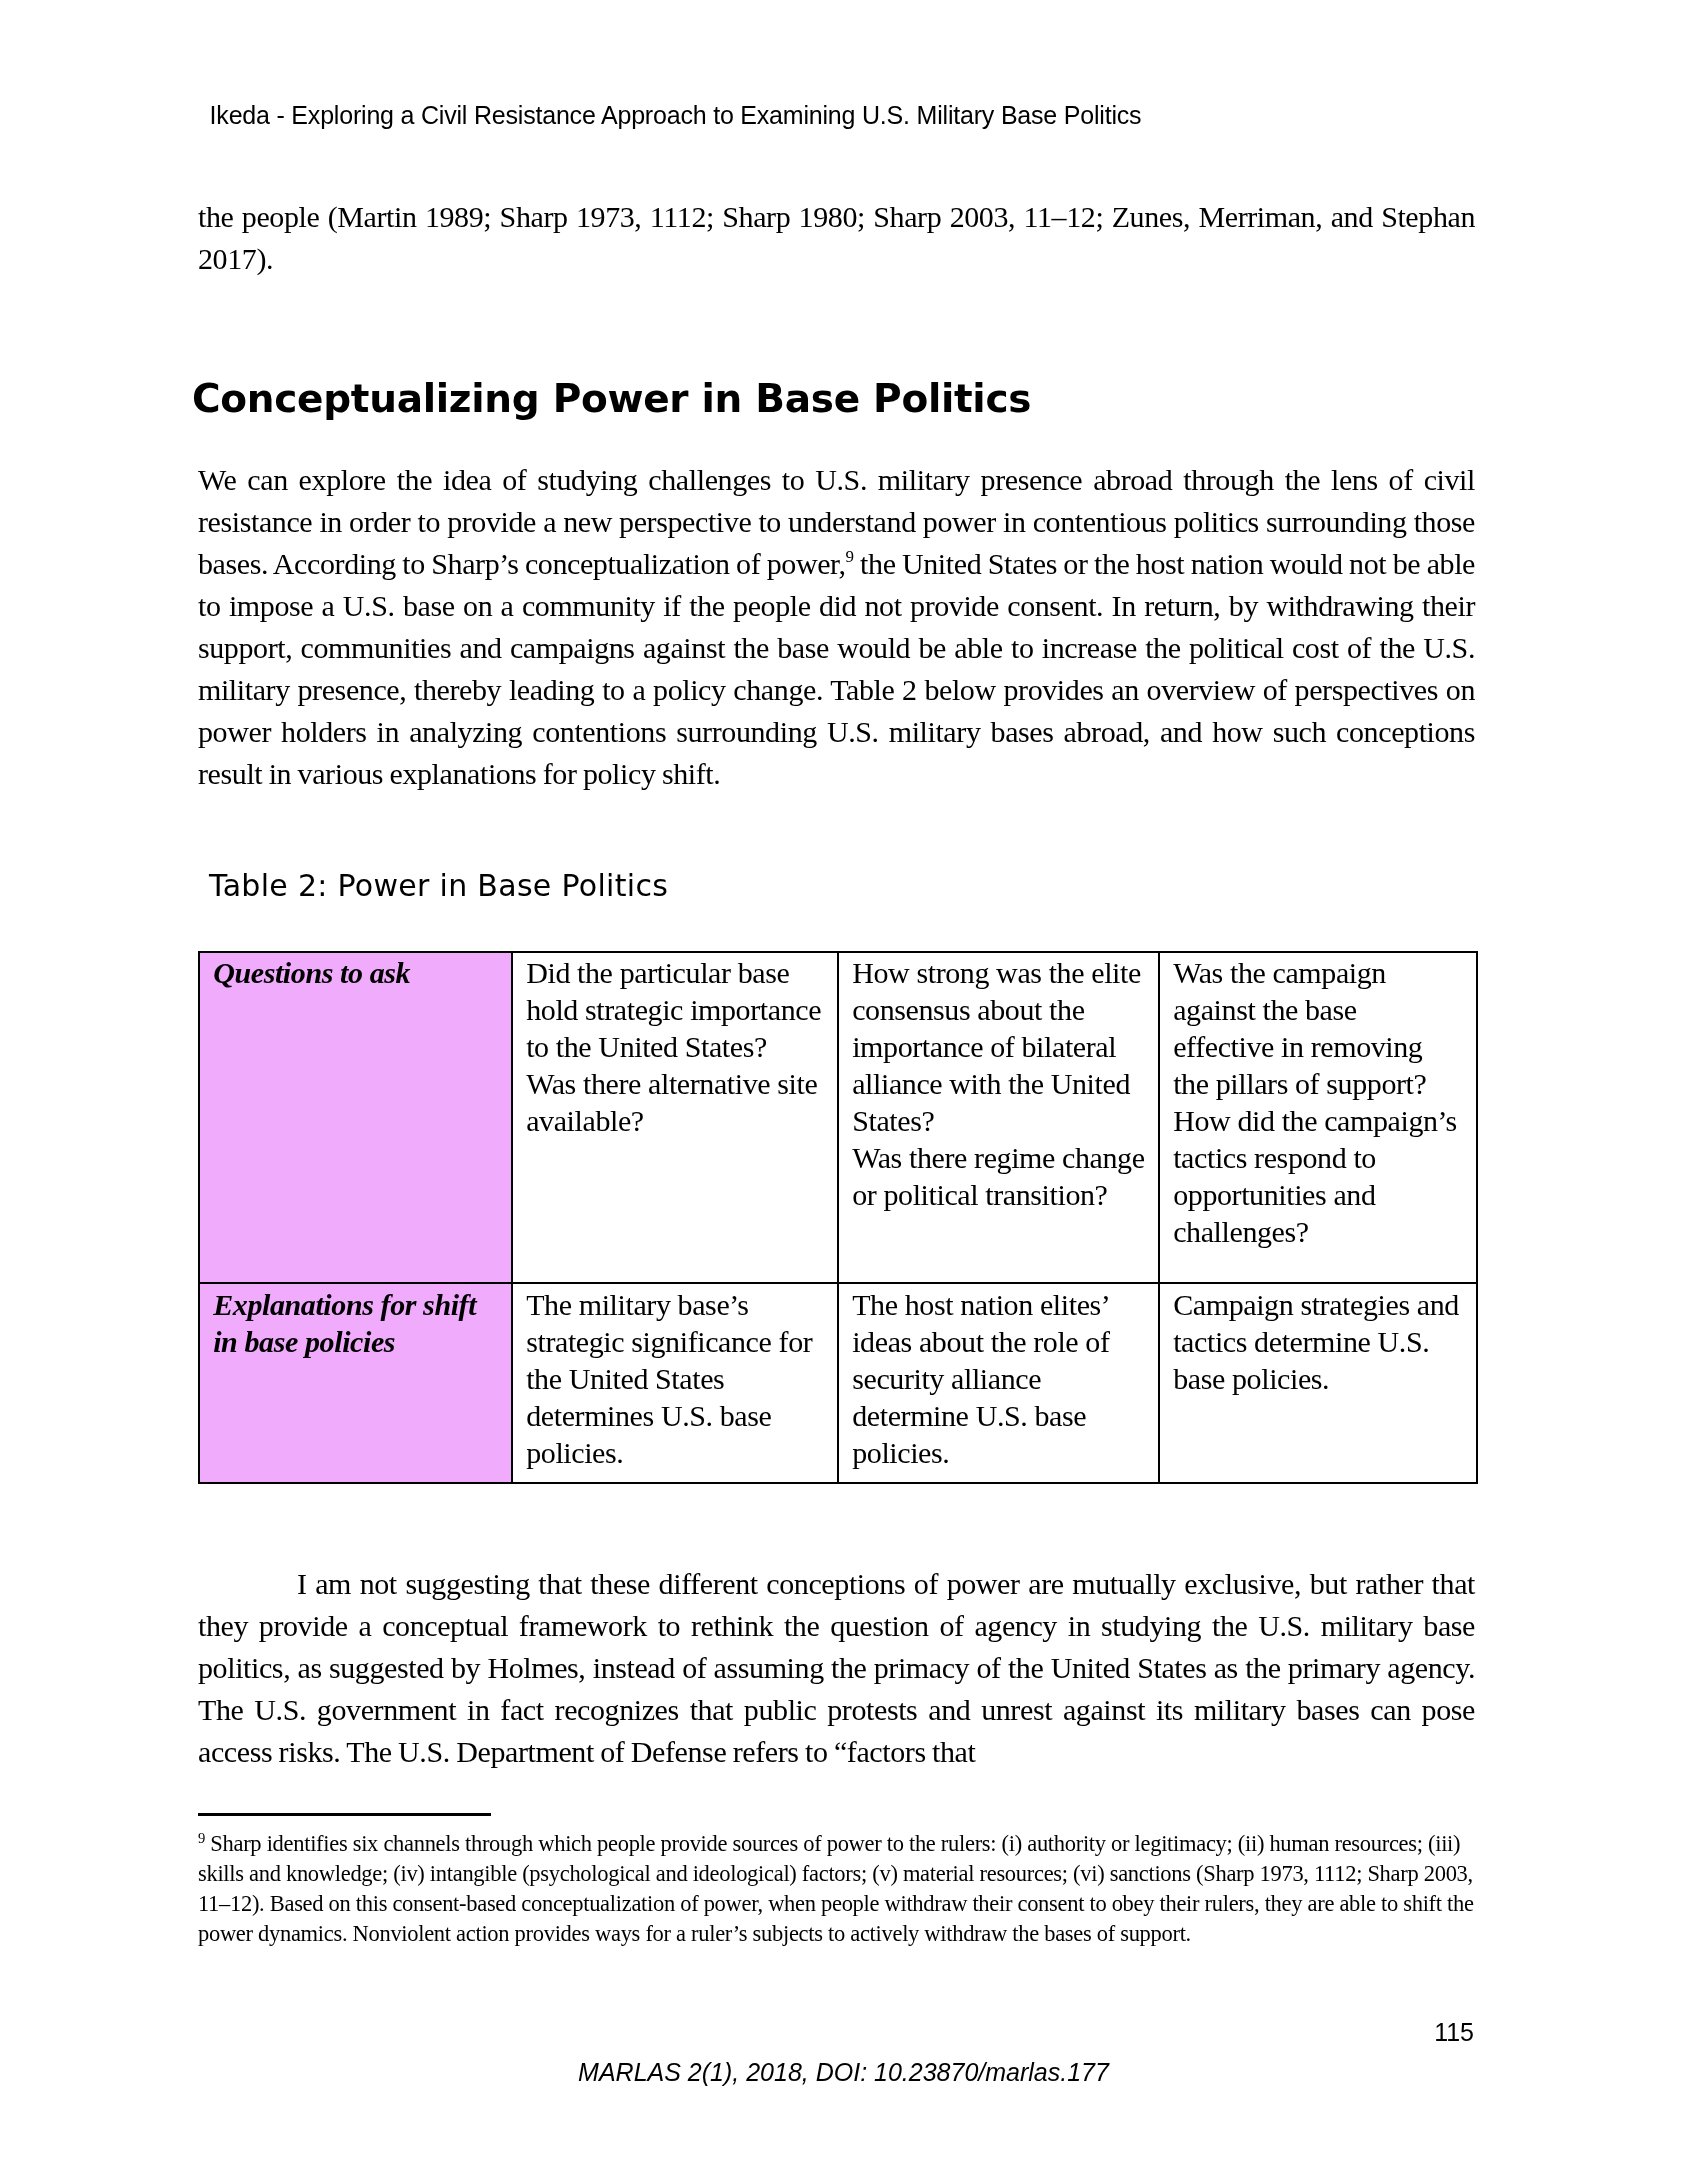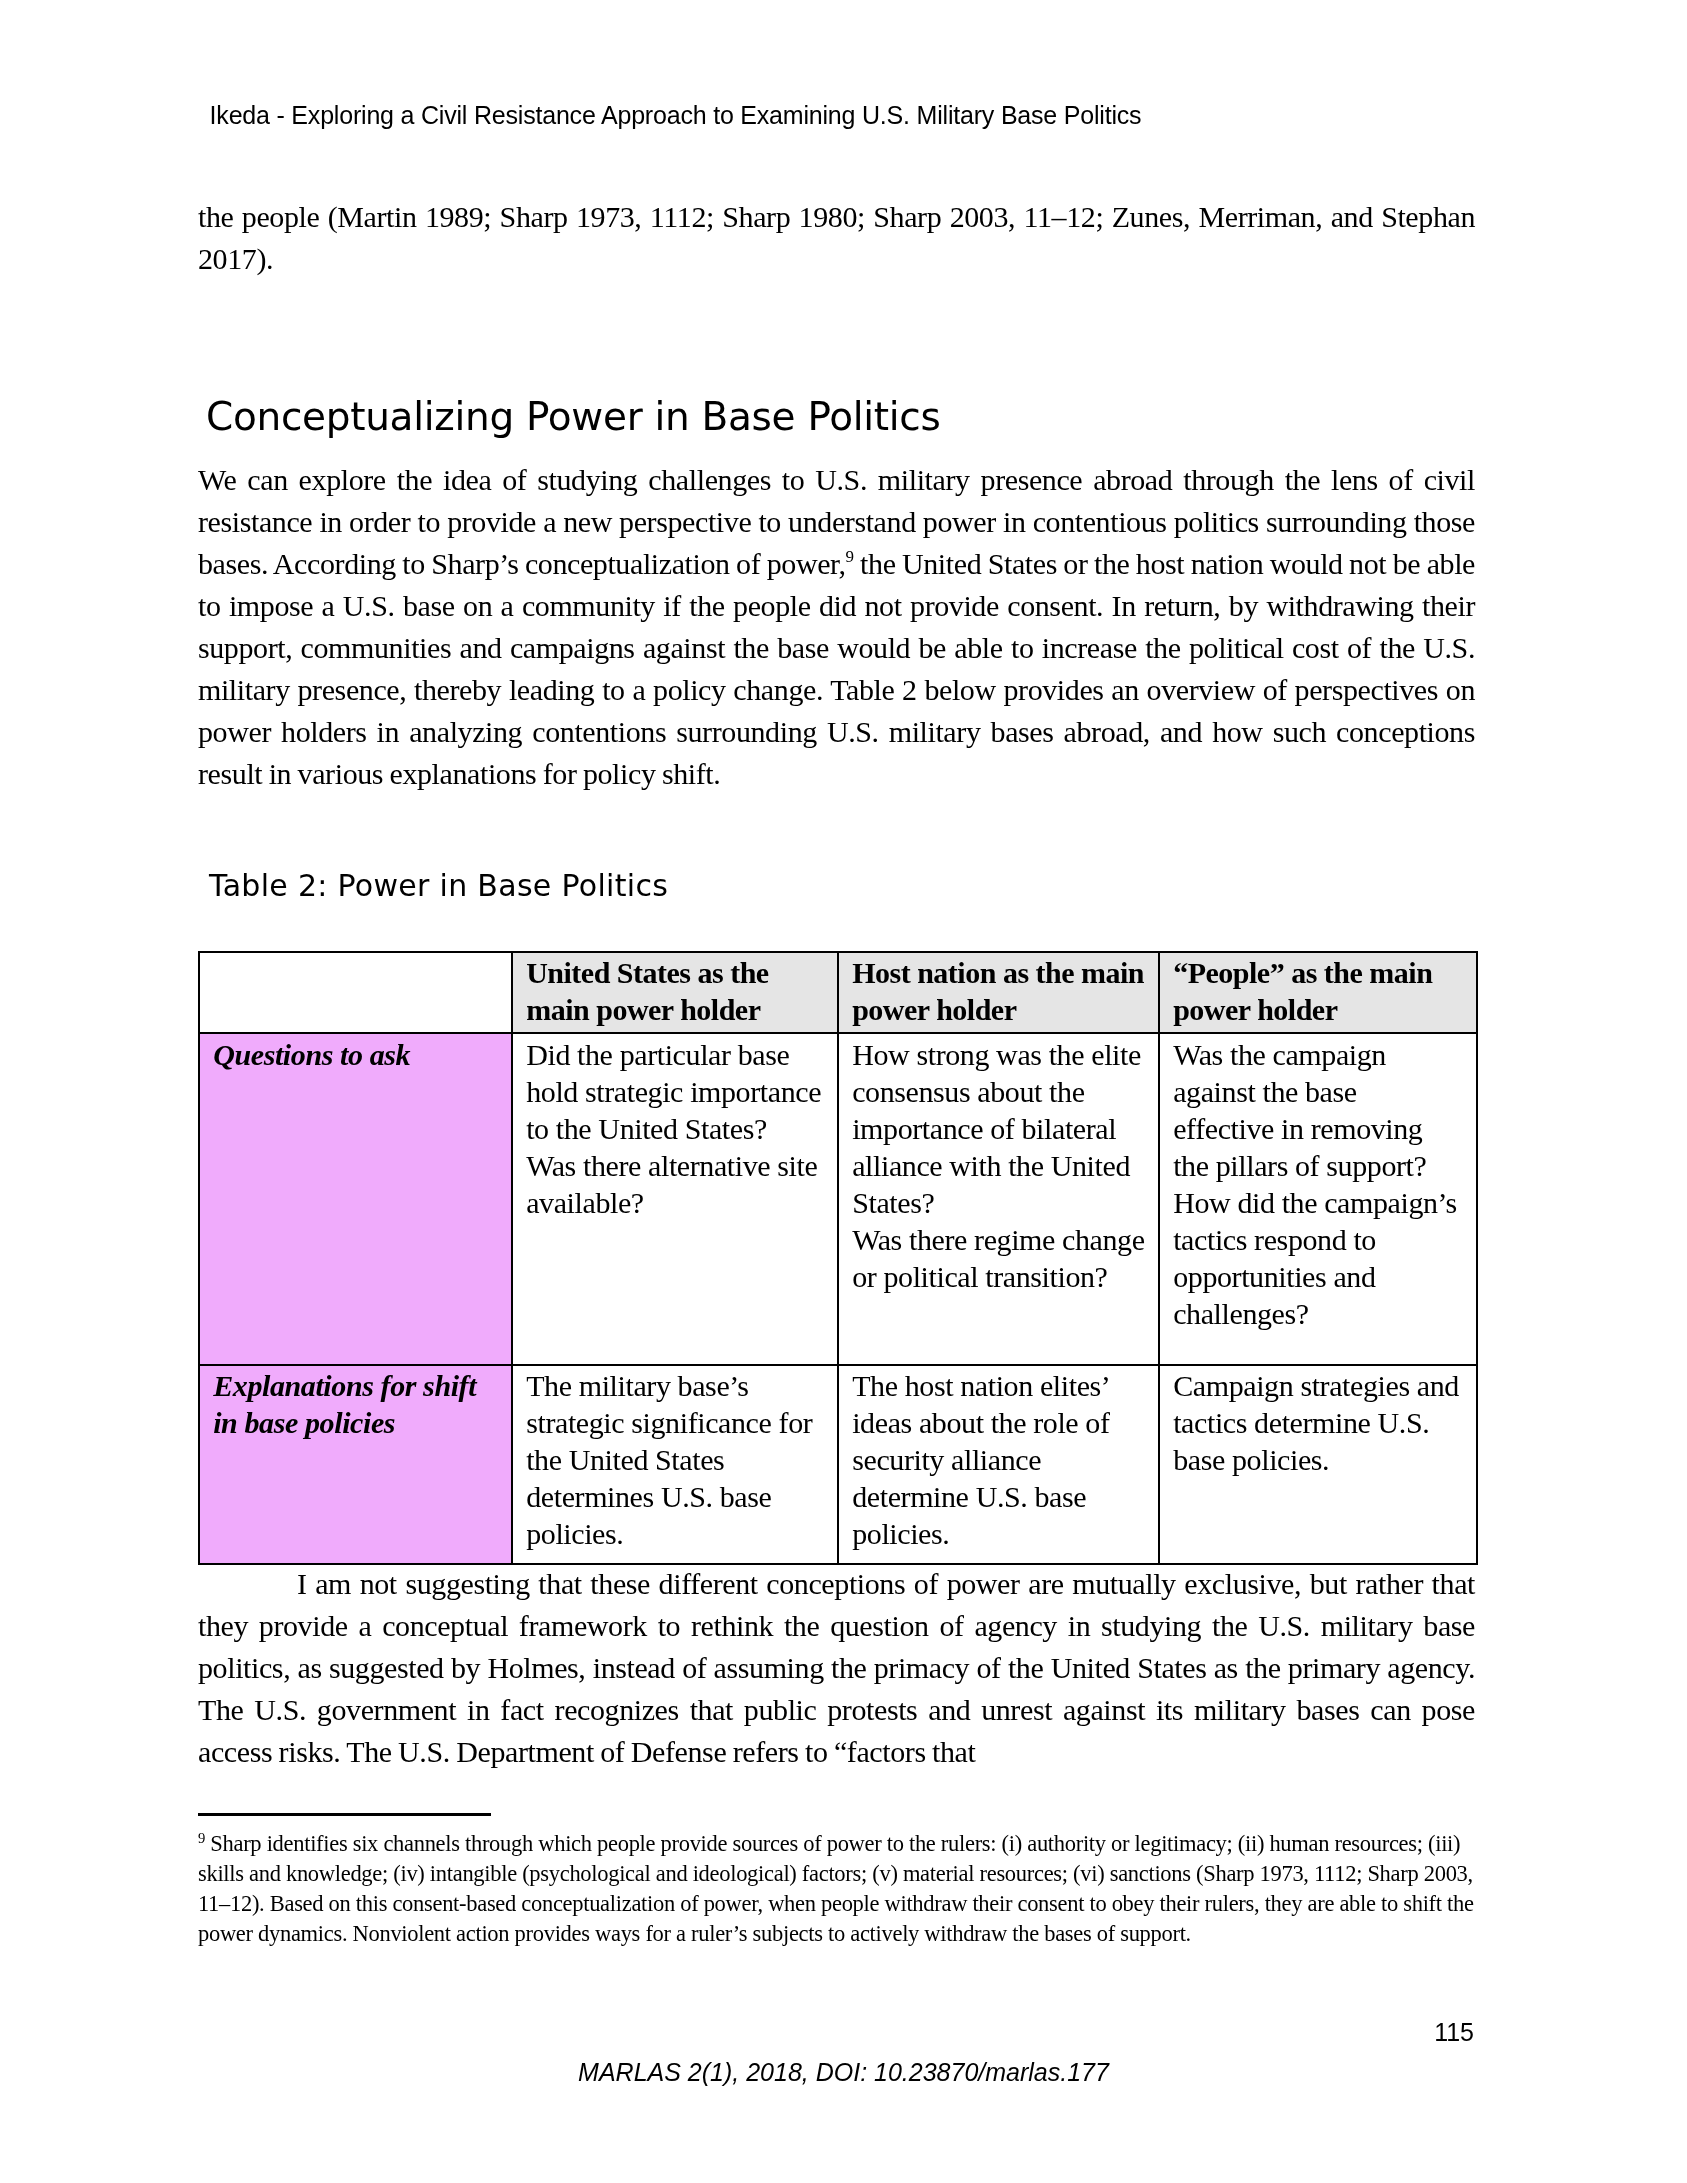--- a/index.html
+++ b/index.html
@@ -12,22 +12,22 @@
       position: absolute; top: 101px; left: 0; width: 1351px; text-align: center;
       font-size: 25px; letter-spacing: -0.2px;
     }
     .body-text {
       position: absolute; left: 198px; width: 1277px;
       font-size: 30px; line-height: 42px; text-align: justify;
       letter-spacing: -0.4px; word-spacing: -0.7px;
     }
     #intro-para { top: 196px; }
     #section-heading {
-      position: absolute; left: 206px; top: 376px;
-      font-size: 39px; font-weight: normal; letter-spacing: -0.3px; margin-top: 18px;
+      position: absolute; left: 192px; top: 376px;
+      font-size: 39px; font-weight: bold; letter-spacing: -0.3px;
     }
     #main-para { top: 459px; }
     #table-title {
       position: absolute; left: 209px; top: 868px; font-size: 30px; letter-spacing: 0.3px;
     }
     #power-table {
       position: absolute; left: 198px; top: 951px; width: 1277px;
       border-collapse: collapse; table-layout: fixed;
     }
     #power-table td {
@@ -73,26 +73,20 @@
 <div id="table-title" class="sans">Table 2: Power in Base Politics</div>
 
 <table id="power-table" class="serif">
   <colgroup>
     <col style="width:313px">
     <col style="width:326px">
     <col style="width:321px">
     <col style="width:318px">
   </colgroup>
   <tbody>
-      <tr class="hdr">
-    <td class="blank"></td>
-    <td>United States as the main power holder</td>
-    <td>Host nation as the main power holder</td>
-    <td>“People” as the main power holder</td>
-  </tr>
   <tr class="r1">
     <td class="rowhead">Questions to ask</td>
     <td>
       <span class="cell-line">Did the particular base hold strategic importance to the United States?</span>
       <span class="cell-line">Was there alternative site available?</span>
     </td>
     <td>
       <span class="cell-line">How strong was the elite consensus about the importance of bilateral alliance with the United States?</span>
       <span class="cell-line">Was there regime change or political transition?</span>
     </td>

